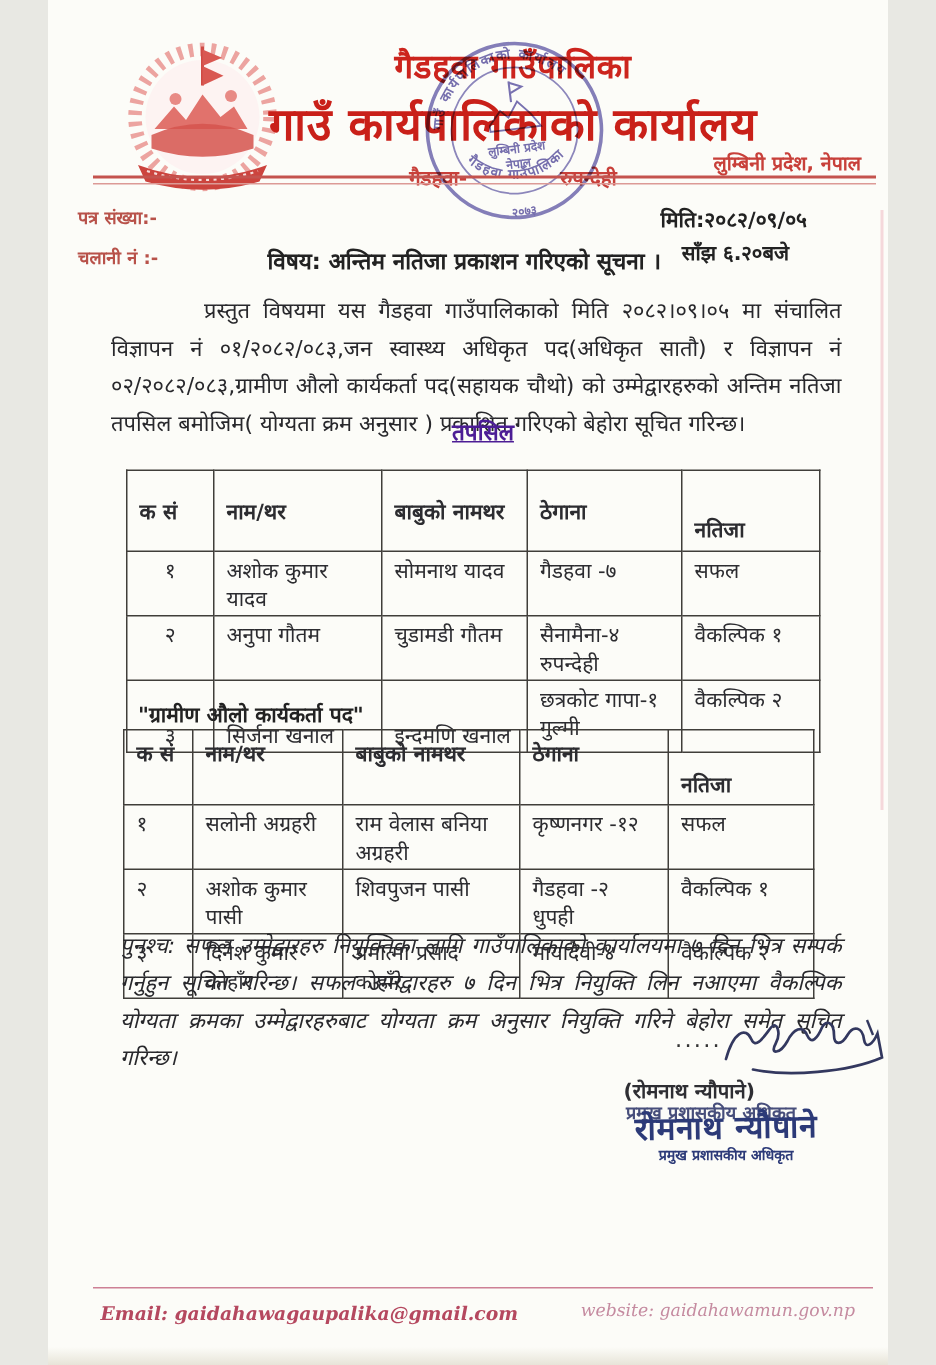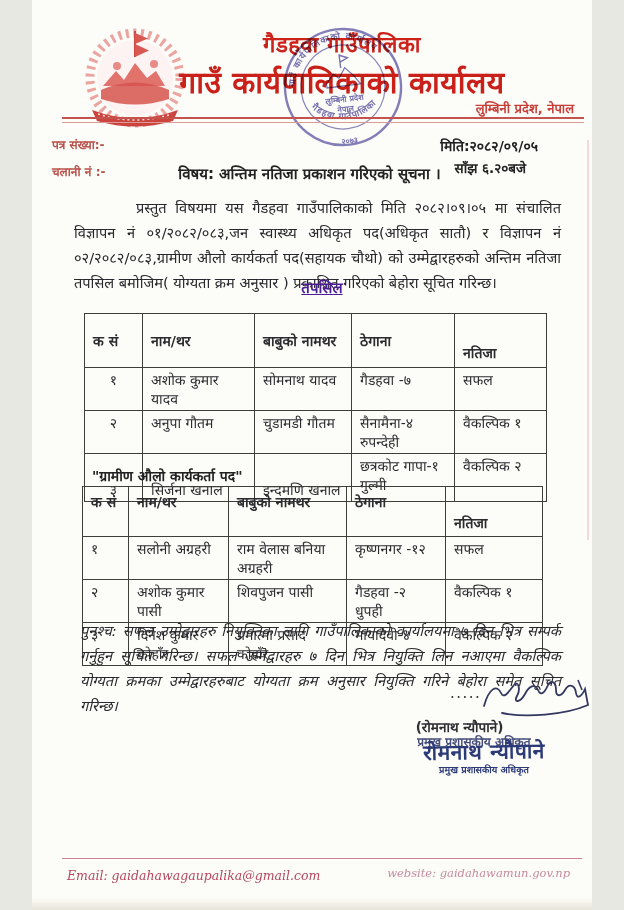--- a/index.html
+++ b/index.html
@@ -61,21 +61,21 @@
   .typed-title{position:absolute;left:352px;top:733px;width:180px;text-align:center;
     font-size:12px;font-weight:700;color:#343c6e;opacity:.9;}
   .stamp-name{position:absolute;left:352px;top:737px;width:200px;text-align:center;
     font-size:21px;font-weight:800;color:#2c3a78;transform:rotate(-1deg);letter-spacing:.5px;}
   .stamp-title{position:absolute;left:382px;top:763px;width:140px;text-align:center;
     font-size:9.5px;font-weight:700;color:#2c3a78;}
   
   .footer-rule{position:absolute;left:30px;right:10px;top:858px;height:0;
     border-top:1.6px solid #c0607c;opacity:.8;}
   .footer-email{position:absolute;left:35px;top:868px;font-size:12.5px;font-style:italic;
-    color:#b5485f;font-family:"DejaVu Serif",serif;}
+    color:#b5485f;font-family:"DejaVu Serif",serif;font-weight:bold;}
   .footer-web{position:absolute;right:22px;top:866px;font-size:11.5px;font-style:italic;
     color:#c械;color:#c58ba0;font-family:"DejaVu Serif",serif;}
   .scan-edge{position:absolute;right:3px;top:140px;width:2px;height:400px;background:#efb9c2;opacity:.55;}
   .scan-bottom{position:absolute;left:0;right:0;bottom:0;height:12px;
     background:linear-gradient(to bottom,rgba(233,231,221,0),#e7e4d8);}
 </style>
 </head>
 <body>
 
 <div class="page">
@@ -92,20 +92,24 @@
       <circle cx="45" cy="42" r="4" fill="#e88a85"></circle>
       <circle cx="82" cy="40" r="4" fill="#e88a85"></circle>
       <path d="M20 86 q43 16 86 0 l-5 11 q-38 11 -76 0 z" fill="#cc443e"></path>
       <path d="M26 90 q37 12 74 0" stroke="#f6dcda" stroke-width="1.5" fill="none" stroke-dasharray="2 3"></path>
     </svg>
   </div>
 
   <div class="title-block">
     <div class="title-muni">गैडहवा गाउँपालिका</div>
     <div class="title-office">गाउँ कार्यपालिकाको कार्यालय</div>
+    <div class="title-address">
+      <span>गैडहवा-</span>
+      <span>रुपन्देही</span>
+    </div>
   </div>
   <div class="province">लुम्बिनी प्रदेश, नेपाल</div>
 
   <div class="hstamp">
     <svg viewBox="0 0 126 126" width="126" height="126">
       <circle cx="63" cy="63" r="58" fill="none" stroke="#6159a8" stroke-width="2.4" opacity=".9"></circle>
       <circle cx="63" cy="63" r="42" fill="none" stroke="#6159a8" stroke-width="1.2" opacity=".85"></circle>
       <defs>
         <path id="arcTop" d="M 15 63 A 48 48 0 0 1 111 63" fill="none"></path>
         <path id="arcBot" d="M 22 70 A 46 46 0 0 0 104 70" fill="none"></path>

